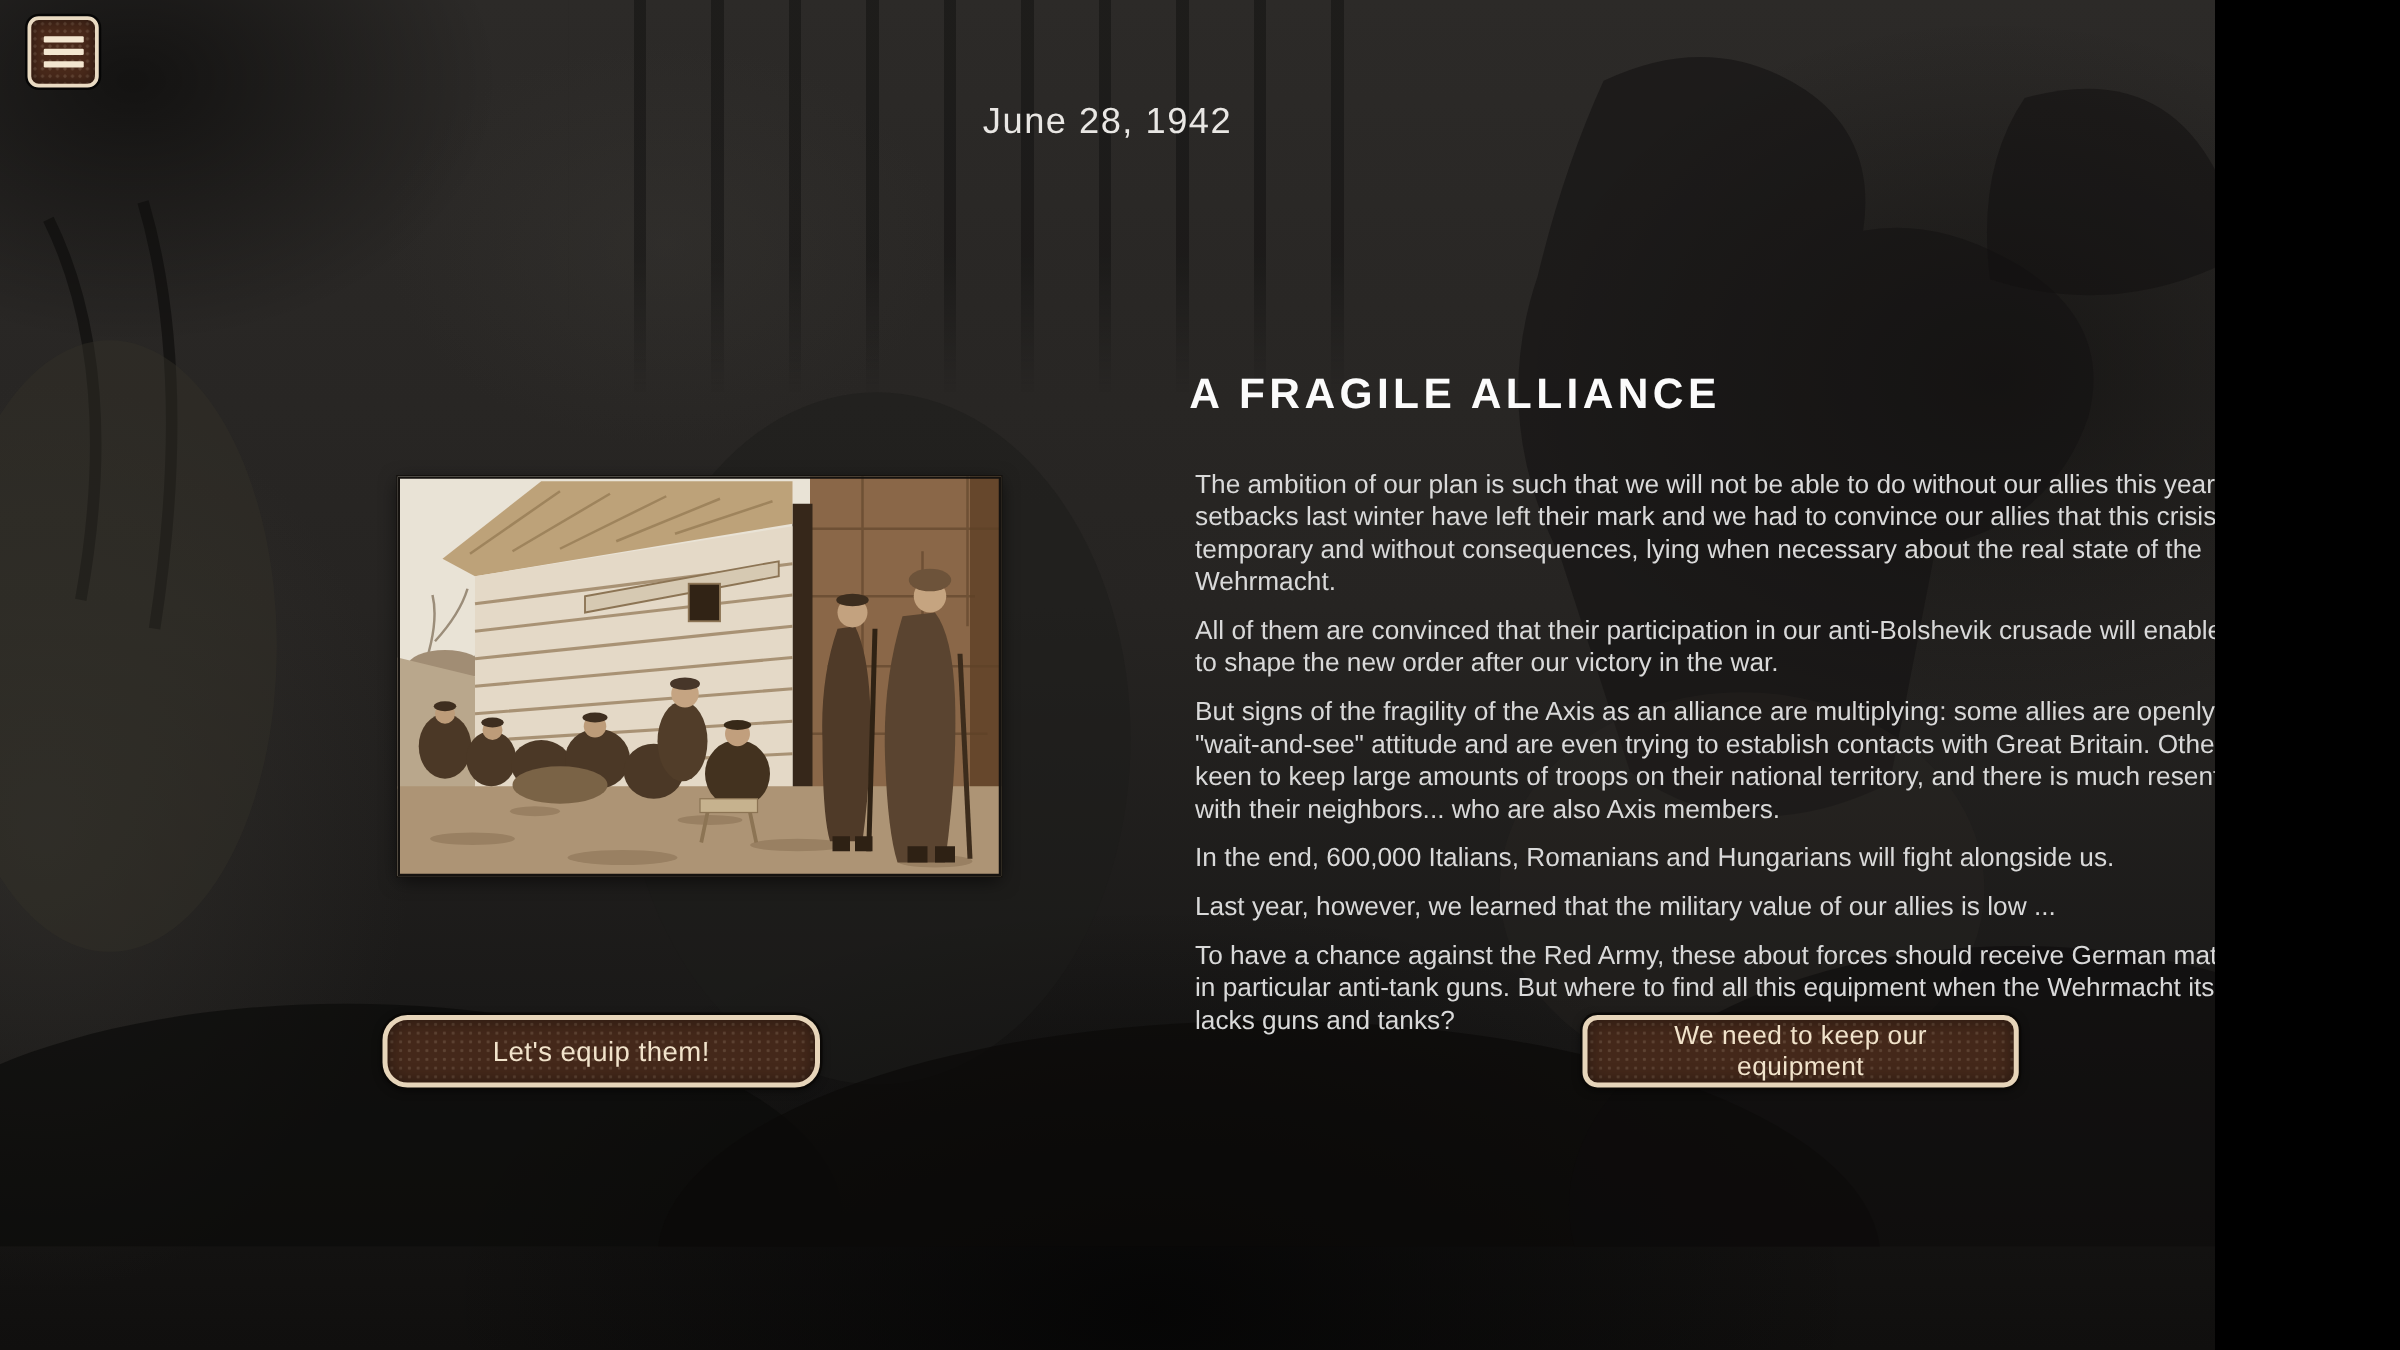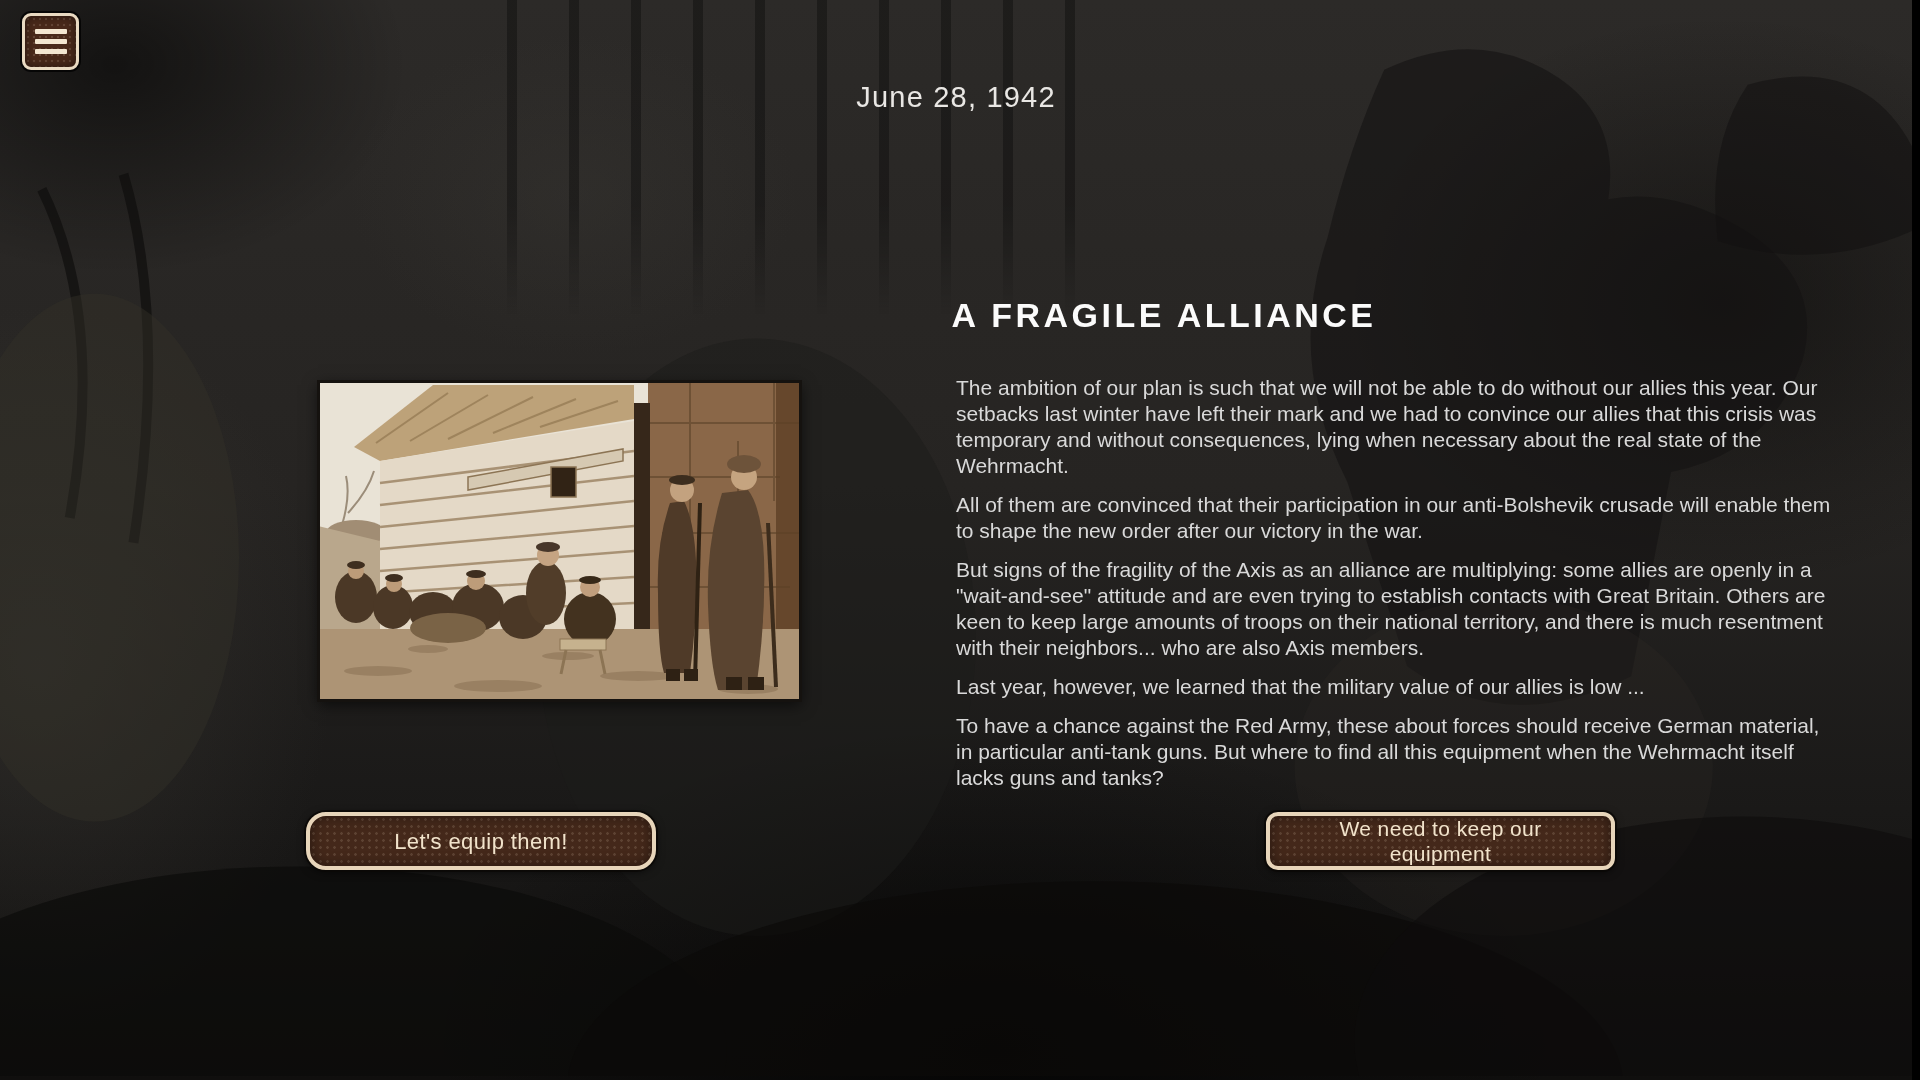--- a/index.html
+++ b/index.html
@@ -1,17 +1,17 @@
 <!DOCTYPE html>
 <html><head>
 <meta charset="utf-8">
 <style>
   html,body{margin:0;padding:0;background:#000;}
   .stage{
-    position:relative;width:1912px;height:1080px;overflow:hidden;
+    position:relative;width:1772px;height:1080px;overflow:hidden;
     font-family:"Liberation Sans",sans-serif;
     background-color:#262422;
     background-image:
       radial-gradient(ellipse 420px 300px at 6% 6%, rgba(0,0,0,.55), transparent 70%),
       radial-gradient(ellipse 520px 400px at 90% 28%, rgba(10,9,8,.55), transparent 72%),
       radial-gradient(ellipse 760px 430px at 52% 97%, rgba(4,4,4,.85), transparent 75%),
       radial-gradient(ellipse 420px 520px at 2% 62%, rgba(62,59,54,.45), transparent 70%),
       radial-gradient(ellipse 320px 230px at 30% 18%, rgba(58,56,52,.35), transparent 70%),
       linear-gradient(180deg,#2c2a28 0%,#262422 45%,#1a1918 75%,#100f0e 100%);
   }
@@ -198,20 +198,21 @@
 
       <rect width="483" height="320" fill="#6b4423" opacity=".06"></rect>
       <rect x="1" y="1" width="481" height="318" fill="none" stroke="#15120f" stroke-width="2"></rect>
     </svg>
   </div>
 
   <div class="event-text">
     <p>The ambition of our plan is such that we will not be able to do without our allies this year. Our setbacks last winter have left their mark and we had to convince our allies that this crisis was temporary and without consequences, lying when necessary about the real state of the Wehrmacht.</p>
     <p>All of them are convinced that their participation in our anti-Bolshevik crusade will enable them to shape the new order after our victory in the war.</p>
     <p>But signs of the fragility of the Axis as an alliance are multiplying: some allies are openly in a "wait-and-see" attitude and are even trying to establish contacts with Great Britain. Others are keen to keep large amounts of troops on their national territory, and there is much resentment with their neighbors... who are also Axis members.</p>
+    <p>In the end, 600,000 Italians, Romanians and Hungarians will fight alongside us.</p>
     <p>Last year, however, we learned that the military value of our allies is low ...</p>
     <p>To have a chance against the Red Army, these about forces should receive German material, in particular anti-tank guns. But where to find all this equipment when the Wehrmacht itself lacks guns and tanks?</p>
   </div>
 
   <button class="choice-btn choice-left">Let's equip them!</button>
   <button class="choice-btn choice-right">We need to keep our equipment</button>
 
 </div>
 
 </body></html>

